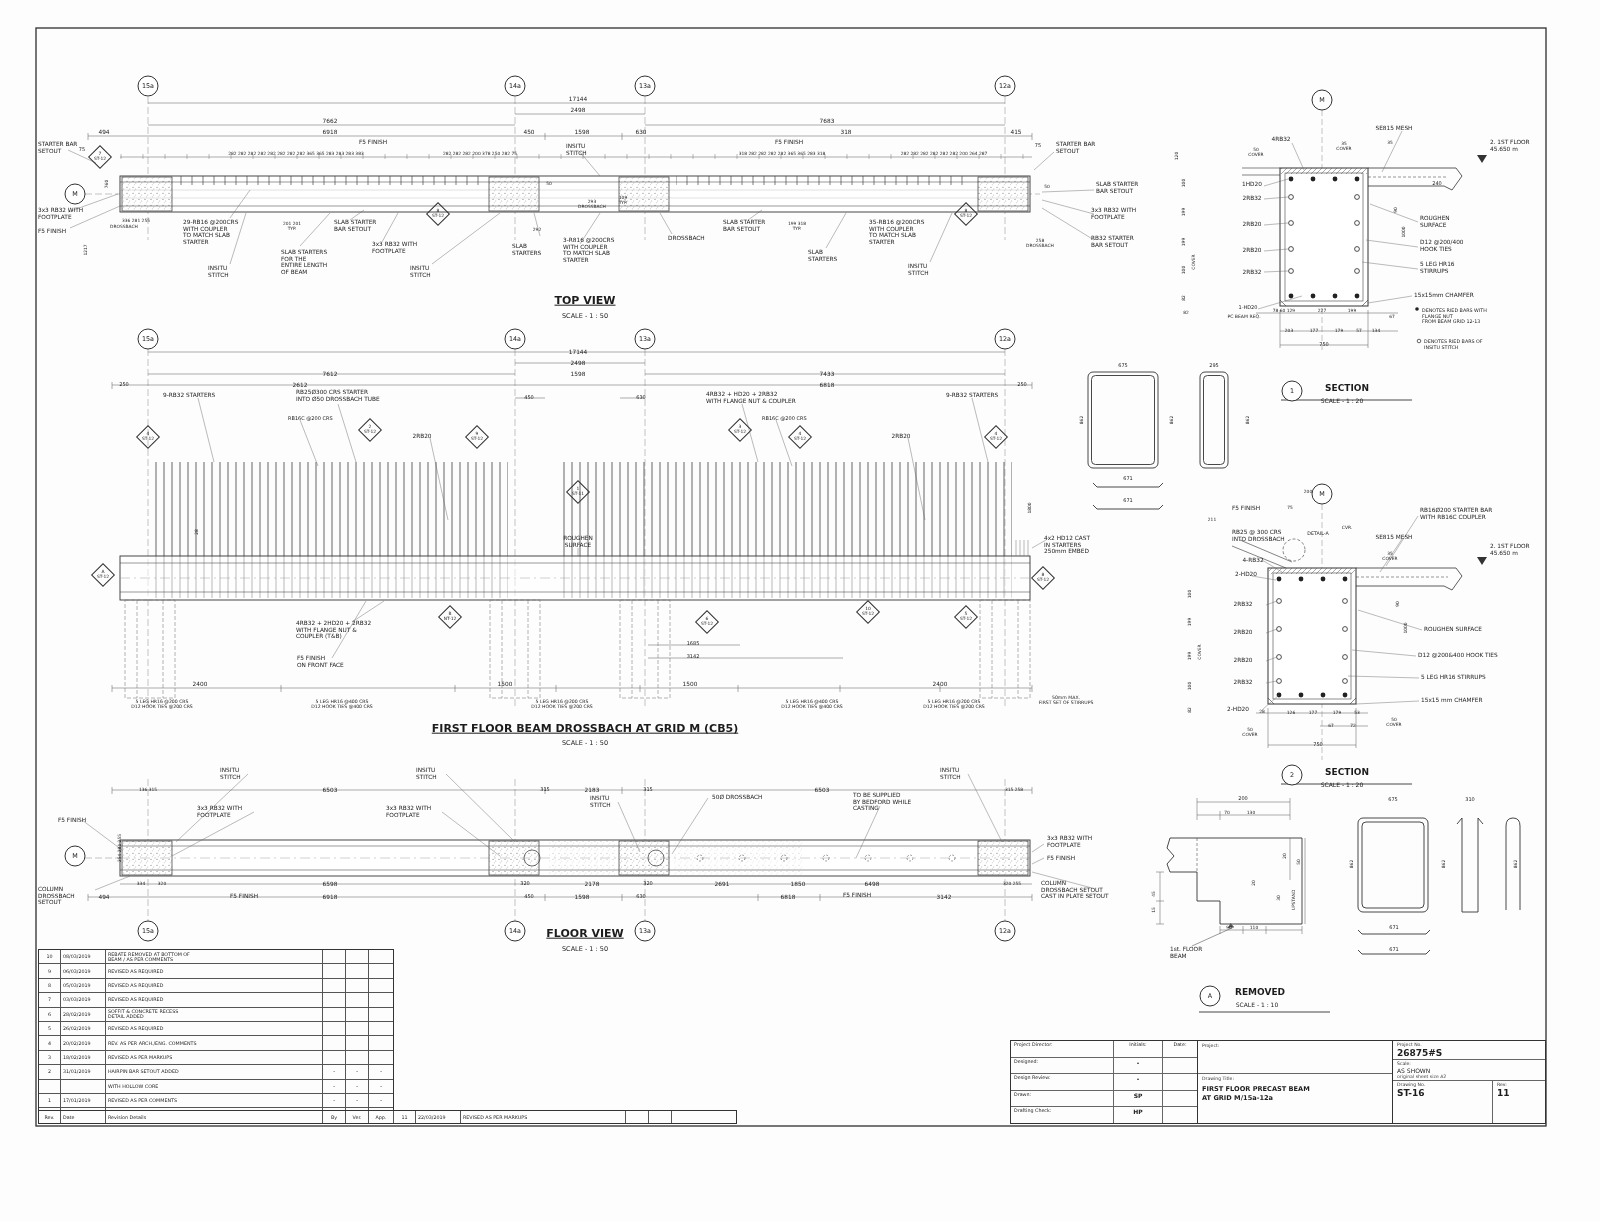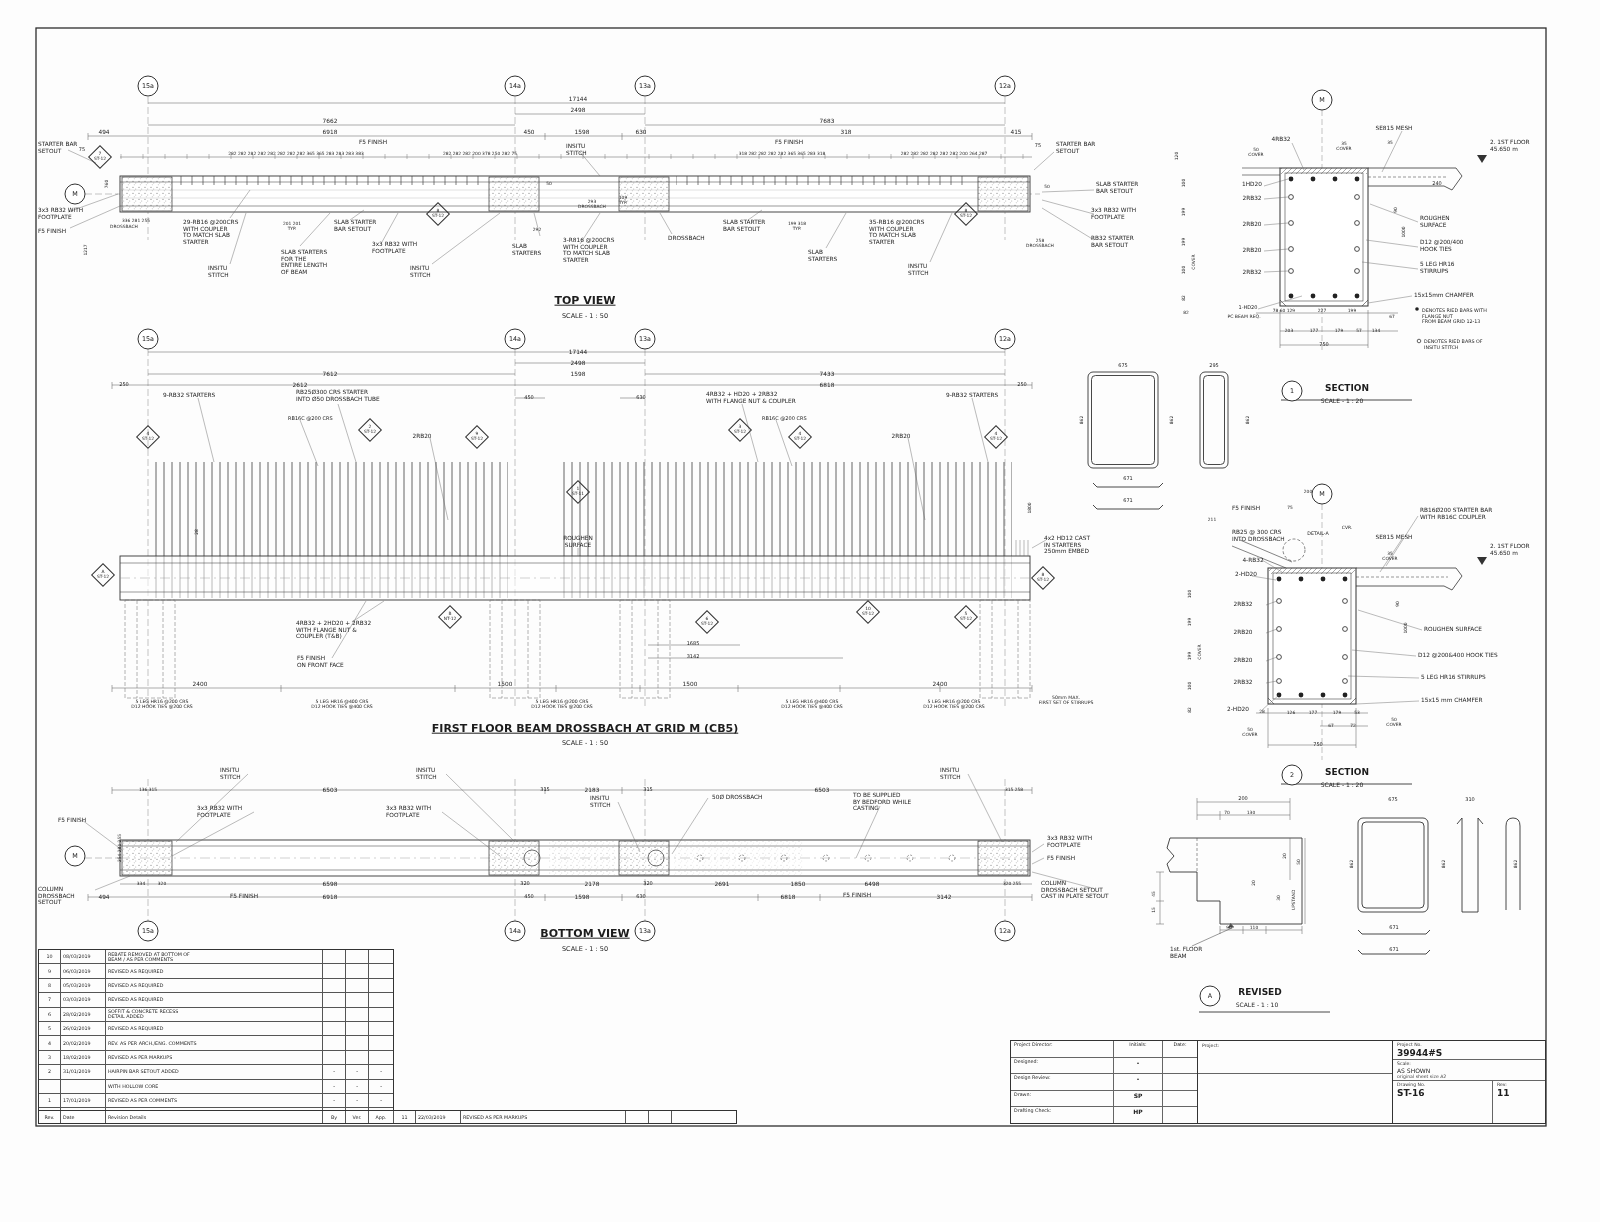--- a/index.html
+++ b/index.html
@@ -694,21 +694,21 @@
       <div class="ann left" style="left: 1047px; top: 842px; transform: translate(0px, -50%);">3x3 RB32 WITH
 FOOTPLATE</div>
       <div class="ann left" style="left: 1047px; top: 858px; transform: translate(0px, -50%);">F5 FINISH</div>
       <div class="ann left" style="left: 1041px; top: 890px; transform: translate(0px, -50%);">COLUMN
 DROSSBACH SETOUT
 CAST IN PLATE SETOUT</div>
       <div class="ann bubble" style="left: 148px; top: 931px; transform: translate(-50%, -50%);">15a</div>
       <div class="ann bubble" style="left: 515px; top: 931px; transform: translate(-50%, -50%);">14a</div>
       <div class="ann bubble" style="left: 645px; top: 931px; transform: translate(-50%, -50%);">13a</div>
       <div class="ann bubble" style="left: 1005px; top: 931px; transform: translate(-50%, -50%);">12a</div>
-      <div class="ann" style="left: 585px; top: 934px; font-size: 11px; transform: translate(-50%, -50%); font-weight: 700; text-decoration: underline;">BOTTOM VIEW</div>
+      <div class="ann" style="left: 585px; top: 934px; font-size: 11px; transform: translate(-50%, -50%); font-weight: 700; text-decoration: underline;">FLOOR VIEW</div>
       <div class="ann" style="left: 585px; top: 950px; font-size: 6.5px; transform: translate(-50%, -50%);">SCALE - 1 : 50</div>
       <div class="ann bubble" style="left: 1322px; top: 100px; transform: translate(-50%, -50%);">M</div>
       <div class="ann" style="left: 1281px; top: 139px; transform: translate(-50%, -50%);">4RB32</div>
       <div class="ann" style="left: 1256px; top: 152px; font-size: 4.4px; transform: translate(-50%, -50%);">50
 COVER</div>
       <div class="ann" style="left: 1344px; top: 146px; font-size: 4.4px; transform: translate(-50%, -50%);">35
 COVER</div>
       <div class="ann" style="left: 1394px; top: 128px; transform: translate(-50%, -50%);">SE815 MESH</div>
       <div class="ann" style="left: 1390px; top: 143px; font-size: 4.4px; transform: translate(-50%, -50%);">35</div>
       <div class="ann left" style="left: 1490px; top: 146px; width: 55px; transform: translate(0px, -50%);">2. 1ST FLOOR
@@ -821,21 +821,21 @@
       <div class="ann" style="left: 1254px; top: 883px; font-size: 4.4px; transform: translate(-50%, -50%) rotate(-90deg);">20</div>
       <div class="ann" style="left: 1279px; top: 898px; font-size: 4.4px; transform: translate(-50%, -50%) rotate(-90deg);">30</div>
       <div class="ann" style="left: 1294px; top: 900px; font-size: 4.4px; transform: translate(-50%, -50%) rotate(-90deg);">UPSTAND</div>
       <div class="ann" style="left: 1229px; top: 928px; font-size: 4.4px; transform: translate(-50%, -50%);">90</div>
       <div class="ann" style="left: 1254px; top: 928px; font-size: 4.4px; transform: translate(-50%, -50%);">110</div>
       <div class="ann" style="left: 1154px; top: 894px; font-size: 4.4px; transform: translate(-50%, -50%) rotate(-90deg);">45</div>
       <div class="ann" style="left: 1154px; top: 910px; font-size: 4.4px; transform: translate(-50%, -50%) rotate(-90deg);">15</div>
       <div class="ann left" style="left: 1170px; top: 953px; transform: translate(0px, -50%);">1st. FLOOR
 BEAM</div>
       <div class="ann bubble" style="left: 1210px; top: 996px; transform: translate(-50%, -50%);">A</div>
-      <div class="ann" style="left: 1260px; top: 992px; font-size: 9px; transform: translate(-50%, -50%); font-weight: 700;">REVISED</div>
+      <div class="ann" style="left: 1260px; top: 992px; font-size: 9px; transform: translate(-50%, -50%); font-weight: 700;">REMOVED</div>
       <div class="ann" style="left: 1257px; top: 1005px; font-size: 6px; transform: translate(-50%, -50%);">SCALE - 1 : 10</div>
       <div class="ann" style="left: 1393px; top: 800px; font-size: 5px; transform: translate(-50%, -50%);">675</div>
       <div class="ann" style="left: 1470px; top: 800px; font-size: 5px; transform: translate(-50%, -50%);">310</div>
       <div class="ann" style="left: 1352px; top: 864px; font-size: 4.4px; transform: translate(-50%, -50%) rotate(-90deg);">862</div>
       <div class="ann" style="left: 1444px; top: 864px; font-size: 4.4px; transform: translate(-50%, -50%) rotate(-90deg);">862</div>
       <div class="ann" style="left: 1516px; top: 864px; font-size: 4.4px; transform: translate(-50%, -50%) rotate(-90deg);">862</div>
       <div class="ann" style="left: 1394px; top: 928px; font-size: 5px; transform: translate(-50%, -50%);">671</div>
       <div class="ann" style="left: 1394px; top: 950px; font-size: 5px; transform: translate(-50%, -50%);">671</div>
     </div>
 
@@ -981,25 +981,30 @@
     <div class="tb-r">
       <div class="tb-c lab">Drafting Check:</div>
       <div class="tb-c mini val">HP</div>
       <div class="tb-c last"></div>
     </div>
   </div>
   <div class="tb-p2">
     <div class="tb-proj">
       <span class="tb-lab">Project:</span>
     </div>
+    <div class="tb-title">
+      <span class="tb-lab">Drawing Title:</span>
+      <div class="tb-title-val">FIRST FLOOR PRECAST BEAM
+AT GRID M/15a-12a</div>
+    </div>
   </div>
   <div class="tb-p3">
     <div class="tb3-r">
       <span class="tb-lab">Project No.</span>
-      <div class="tb-big">39944#S</div>
+      <div class="tb-big">26875#S</div>
     </div>
     <div class="tb3-r">
       <span class="tb-lab">Scale:</span>
       <div class="tb-scale">AS SHOWN</div>
       <div class="tb-note">original sheet size A2</div>
     </div>
     <div class="tb3-r tb3-split">
       <div class="tb3-dn">
         <span class="tb-lab">Drawing No.</span>
         <div class="tb-big">ST-16</div>

